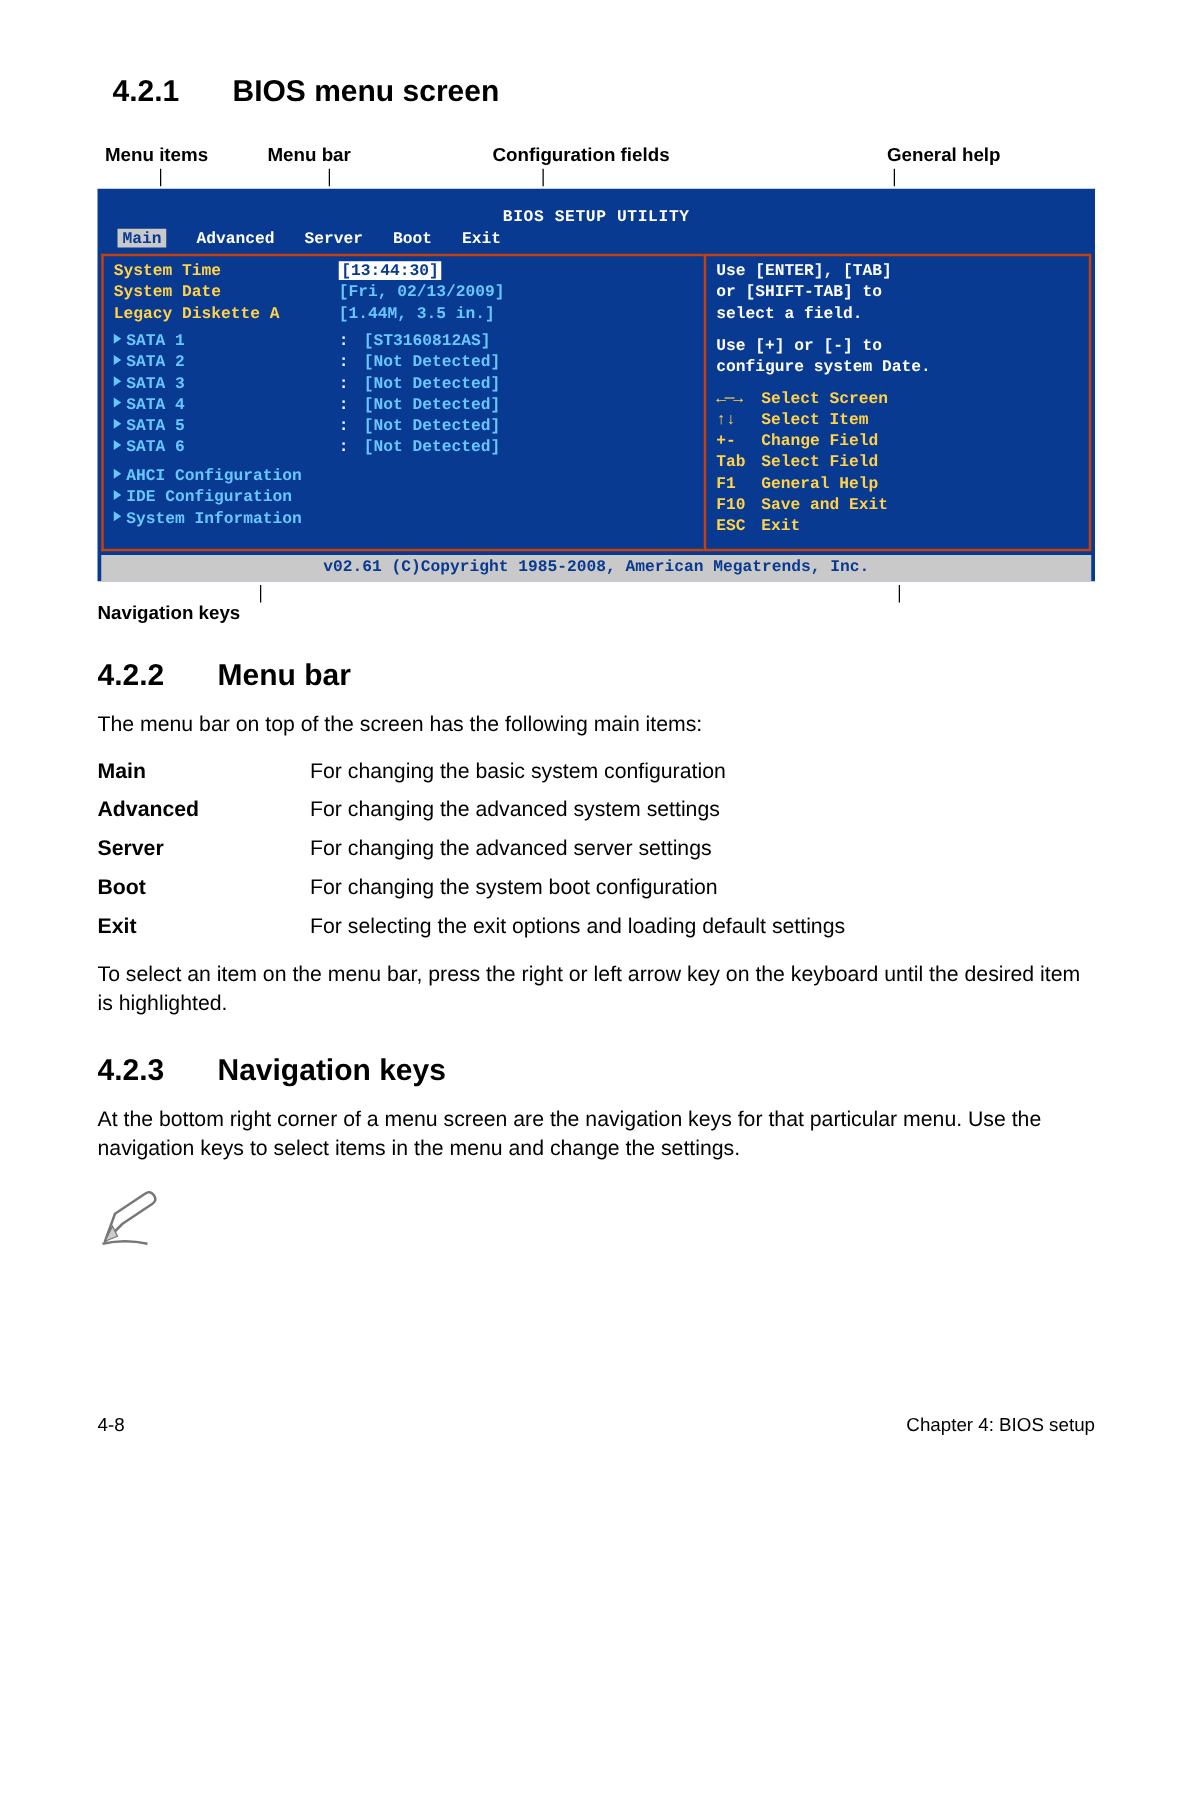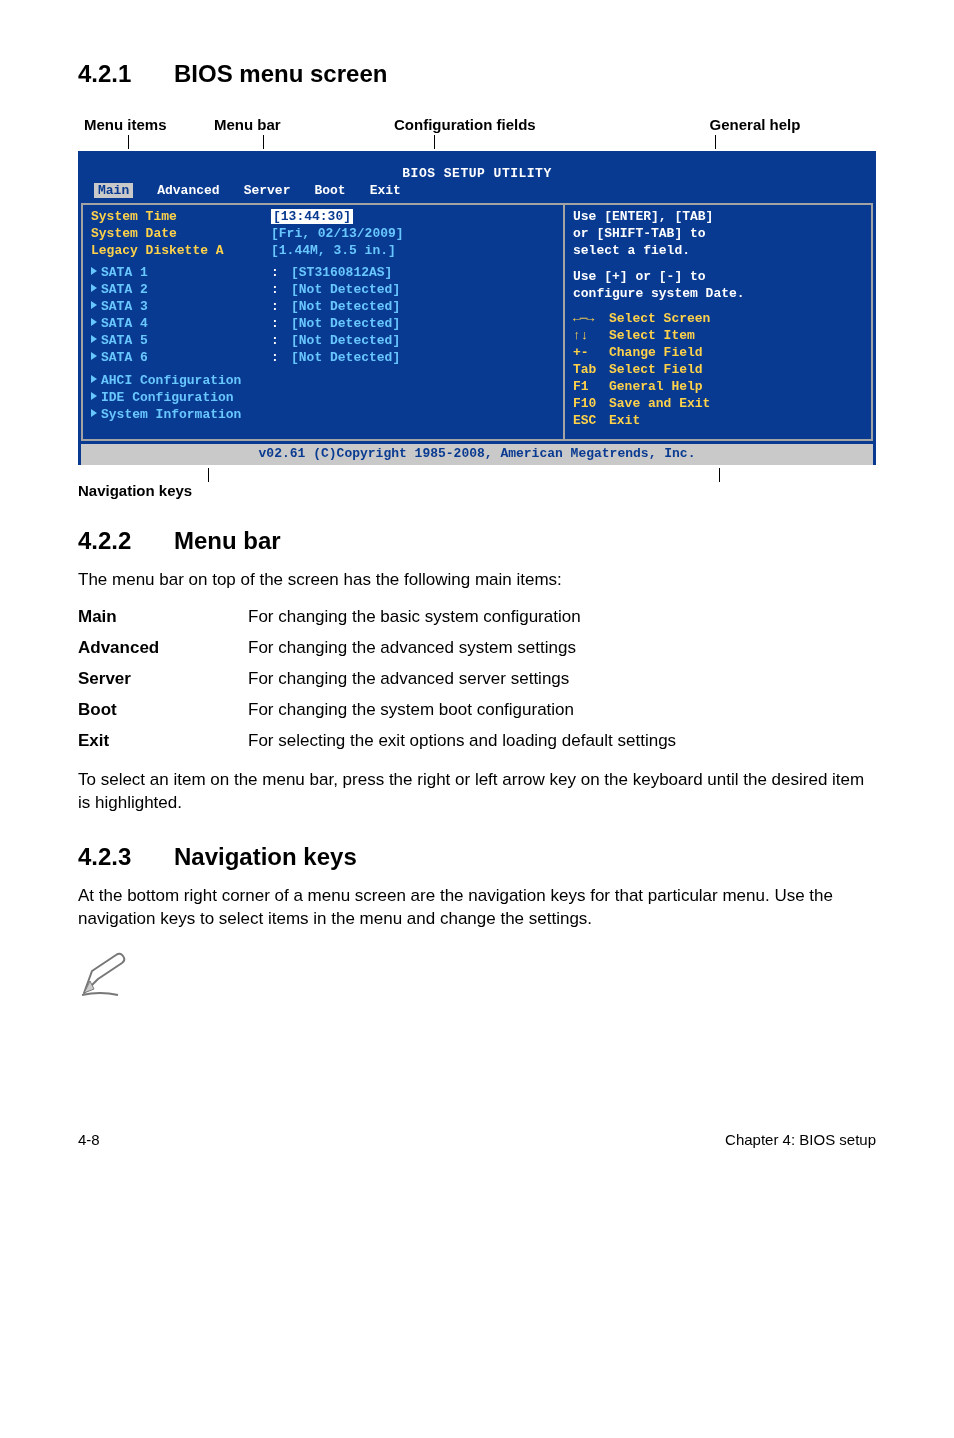--- a/index.html
+++ b/index.html
@@ -15,20 +15,21 @@
     box-sizing: border-box;
   }
   h2.section-head {
     font-size: 24px;
     font-weight: bold;
     margin: 0 0 28px 0;
   }
   h2.section-head .num {
     display: inline-block;
     width: 96px;
+    margin-left: 12px;
   }
   h3.section-head {
     font-size: 24px;
     font-weight: bold;
     margin: 28px 0 14px 0;
   }
   h3.section-head .num {
     display: inline-block;
     width: 96px;
   }
@@ -84,21 +85,21 @@
   .mbar-selected {
     background: #c9c9c9;
     color: #083a91;
     padding: 0 4px;
   }
   .bios-body {
     display: flex;
     margin: 0 3px 3px 3px;
   }
   .frame {
-    border: 2px solid #a3a3a3;
+    border: 2px solid #c2410c;
     padding: 4px 8px 10px 8px;
     box-sizing: border-box;
     position: relative;
   }
   .left-frame {
     flex: 1.6;
     border-right: none;
   }
   .right-frame {
     flex: 1;

